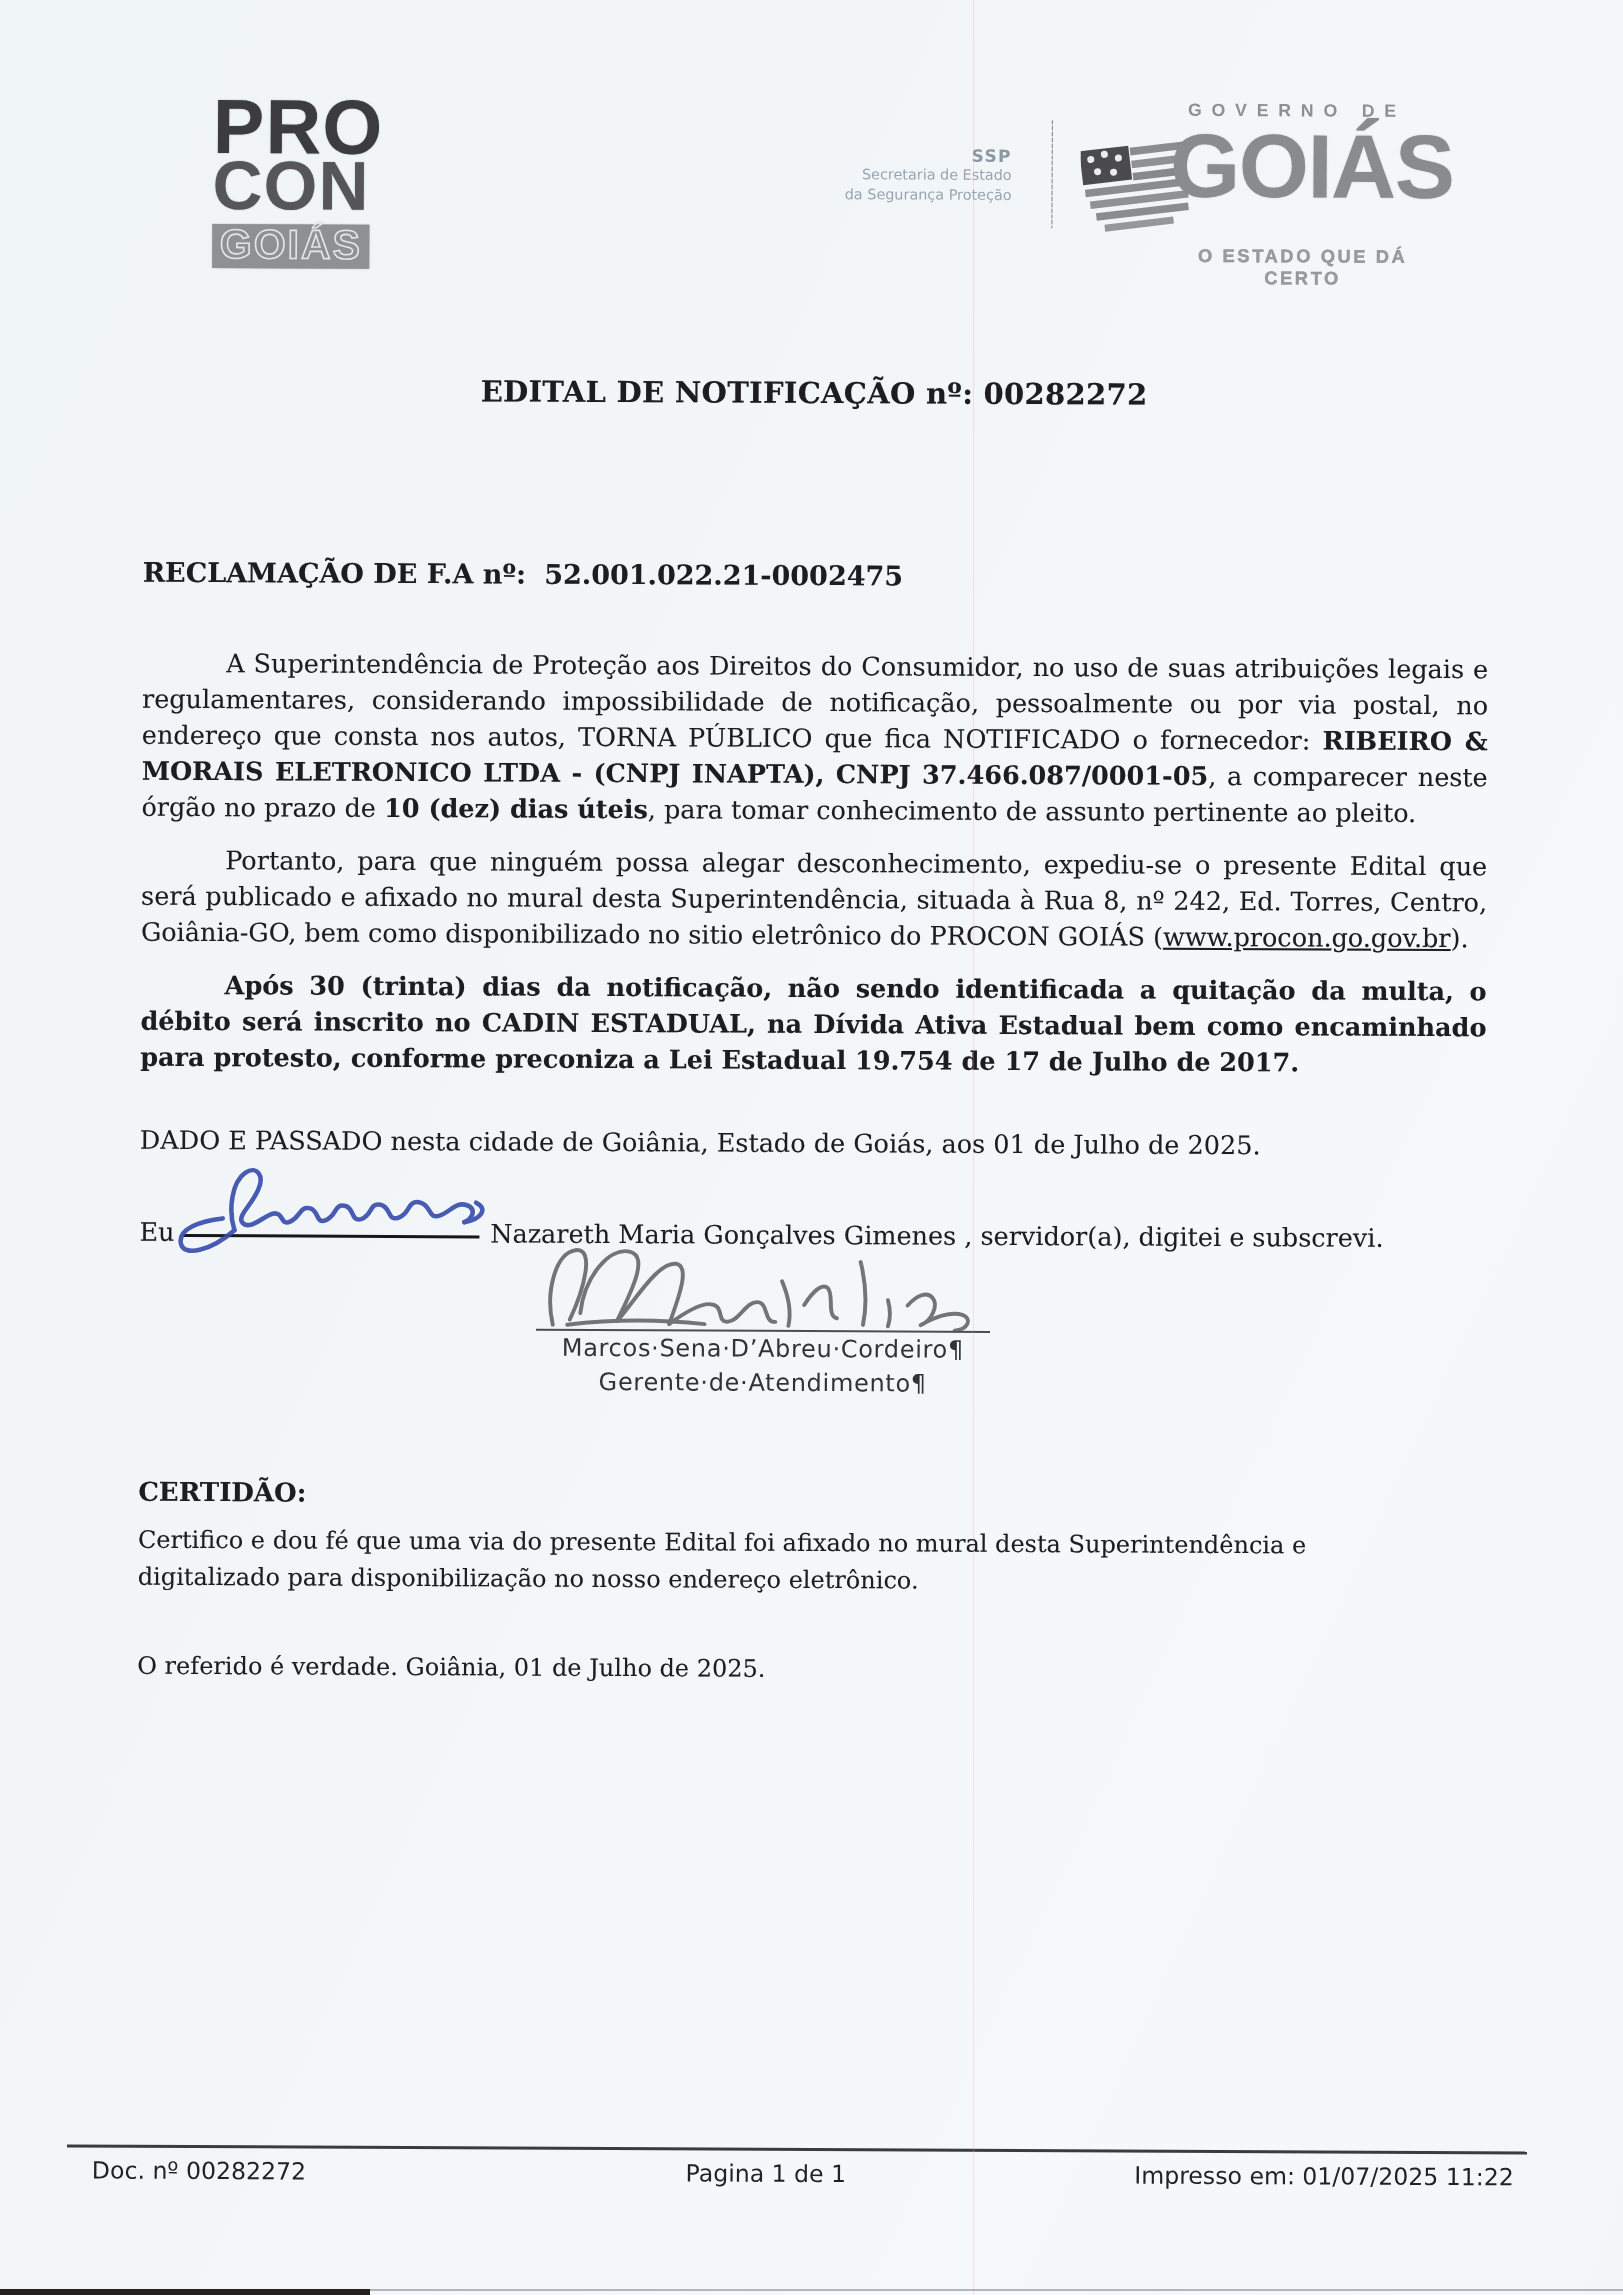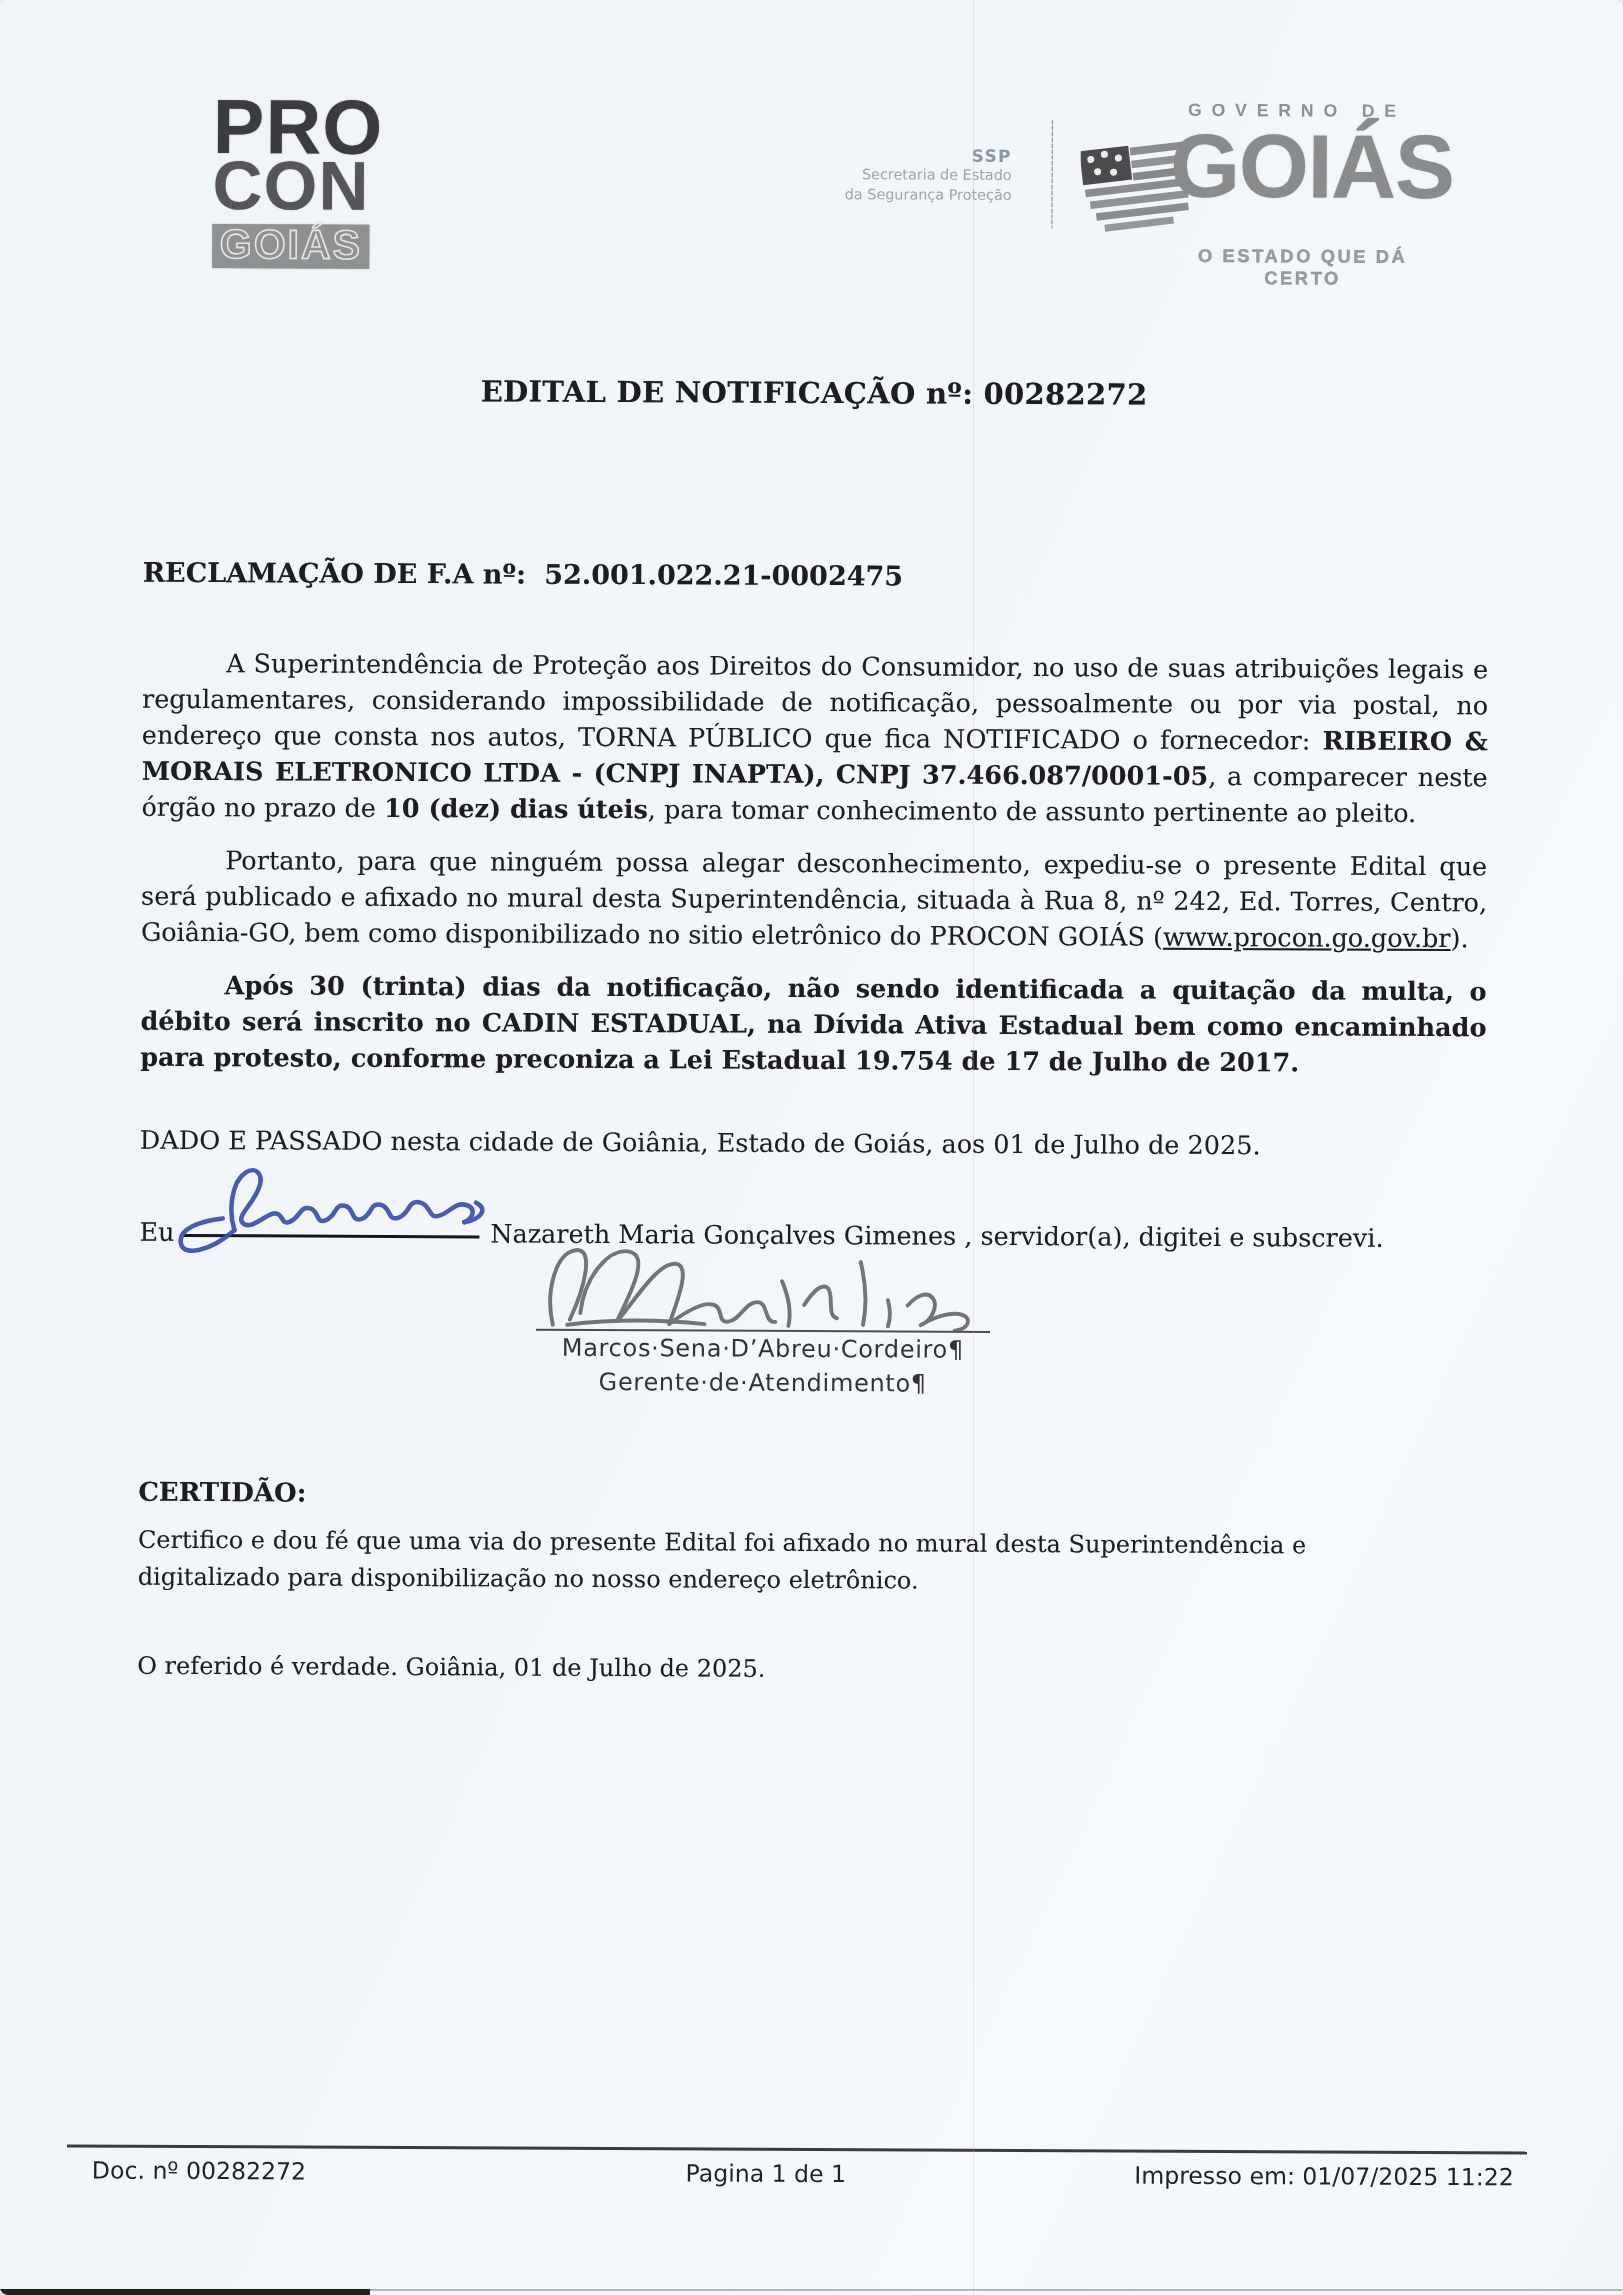--- a/index.html
+++ b/index.html
@@ -3,21 +3,20 @@
 <meta charset="utf-8">
 <style>
   html,body{margin:0;padding:0;background:#e8ebee;}
   .page{
     position:relative;
     width:1623px;height:2295px;
     background:linear-gradient(115deg,#eff4f7 0%,#f2f6f9 45%,#f6f9fb 75%,#f3f6f8 100%);
     overflow:hidden;
     font-family:"DejaVu Serif", serif;
     color:#1d1d1f;
-    border-radius:8px;
   }
   .tilt{position:absolute;inset:0;transform:rotate(0.28deg);transform-origin:50% 40%;}
   .scan-vline{position:absolute;top:0;bottom:0;width:1.3px;background:rgba(225,160,180,.28);}
   .scan-bottom-line{position:absolute;left:0;right:0;bottom:3.9px;height:2px;background:rgba(120,128,134,.55);}
   .scan-bottom-dark{position:absolute;left:0;bottom:0;width:370px;height:6.5px;background:#23221f;}
 
   
   .procon-logo{position:absolute;left:209px;top:98px;width:157px;
     font-family:"Liberation Sans",sans-serif;font-weight:700;line-height:.82;
     letter-spacing:1.3px;}

